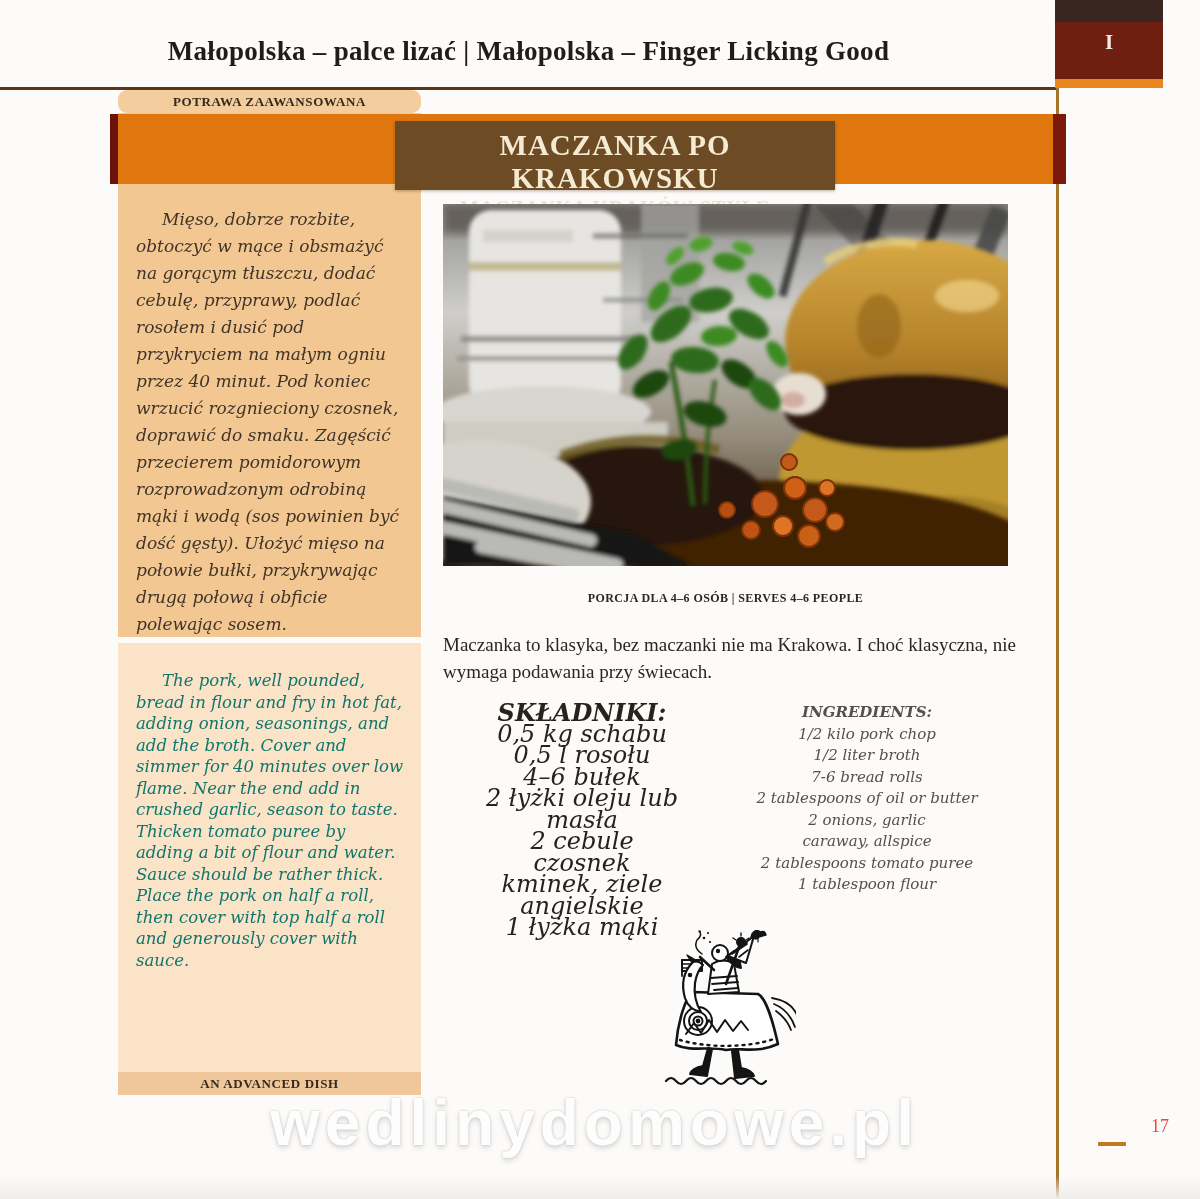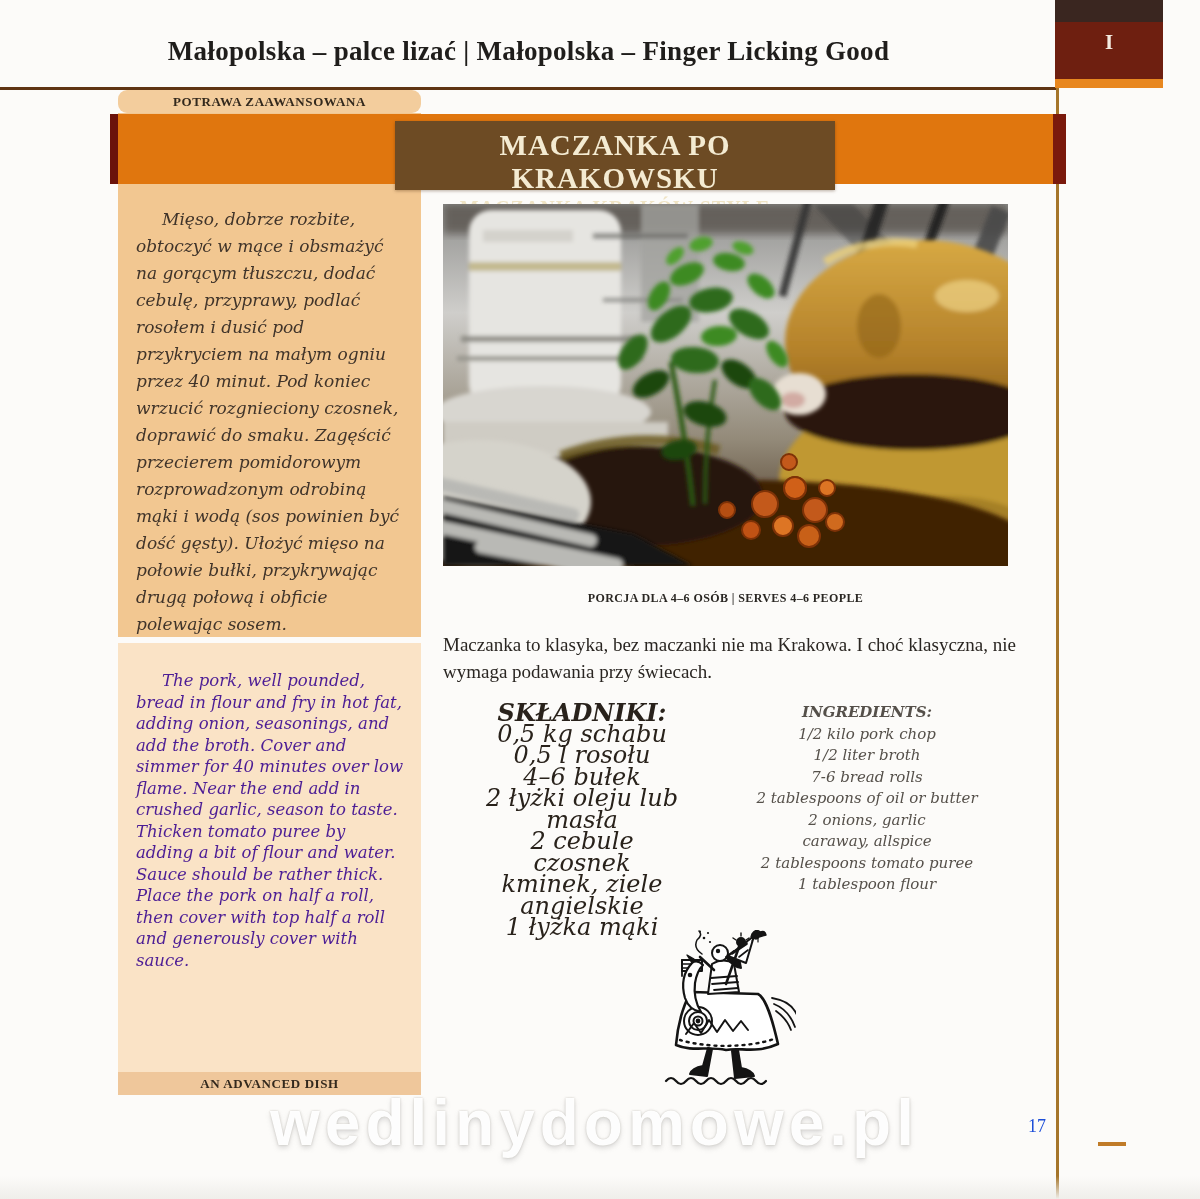--- a/index.html
+++ b/index.html
@@ -31,21 +31,21 @@
   .strip-top{top:90px;background:#f3cd9d;border-radius:9px;}
   .strip-bottom{top:1072px;background:#efc79b;}
   .side-box1{position:absolute;left:118px;top:113px;width:303px;height:524px;background:#f2c791;}
   .side-box1 .para{
     margin:93px 14px 12px 18px;font-style:italic;font-size:17px;line-height:27px;
     color:#40342a;text-indent:26px;font-family:"DejaVu Serif",serif;
   }
   .side-box2{position:absolute;left:118px;top:643px;width:303px;height:429px;background:#fae3c6;}
   .side-box2 .para{
     margin:27px 14px 0 18px;font-style:italic;font-size:16.5px;line-height:21.5px;
-    color:#4c1d95;text-indent:26px;font-family:"DejaVu Serif",serif;
+    color:#0f766e;text-indent:26px;font-family:"DejaVu Serif",serif;
   }
   
   .banner{position:absolute;left:110px;top:114px;width:956px;height:70px;}
   .banner .cap-left{position:absolute;left:0;top:0;width:8px;height:70px;background:#6b130b;}
   .banner .body{position:absolute;left:8px;top:0;width:935px;height:70px;background:#e0760e;}
   .banner .cap-right{position:absolute;left:943px;top:0;width:13px;height:70px;background:#7a190c;}
   .title-box{
     position:absolute;left:257px;top:7px;width:440px;height:69px;background:#6d4b24;
     text-align:center;box-shadow:0 1px 3px rgba(60,30,0,.35);margin-left:28px;
   }
@@ -66,21 +66,21 @@
   .ing .ing-head{font-weight:bold;}
   
   .illustration{position:absolute;left:656px;top:930px;width:140px;height:160px;}
   .watermark{
     position:absolute;left:270px;top:1086px;z-index:6;
     font-family:"Liberation Sans","DejaVu Sans",sans-serif;
     font-size:64px;font-weight:bold;letter-spacing:5px;
     color:rgba(255,255,255,.97);
     text-shadow:0 0 2px rgba(190,186,178,.9),0 3px 5px rgba(140,140,140,.28);
   }
-  .page-number{position:absolute;left:1028px;top:1116px;width:44px;font-size:18px;color:#1d4ed8;}
+  .page-number{position:absolute;left:1138px;top:1116px;width:44px;text-align:center;font-size:18px;color:#ef4444;}
   .page-number-rule{position:absolute;left:1098px;top:1142px;width:28px;height:4px;background:#c07b28;}
   .bottom-fade{position:absolute;left:0;top:1176px;width:1200px;height:23px;background:linear-gradient(#fcfbf900,#efeeea);}
 </style>
 </head>
 <body>
 
 <div class="page">
 
   <div class="header-title">Małopolska – palce lizać | Małopolska – Finger Licking Good</div>
   <div class="header-rule"></div>

